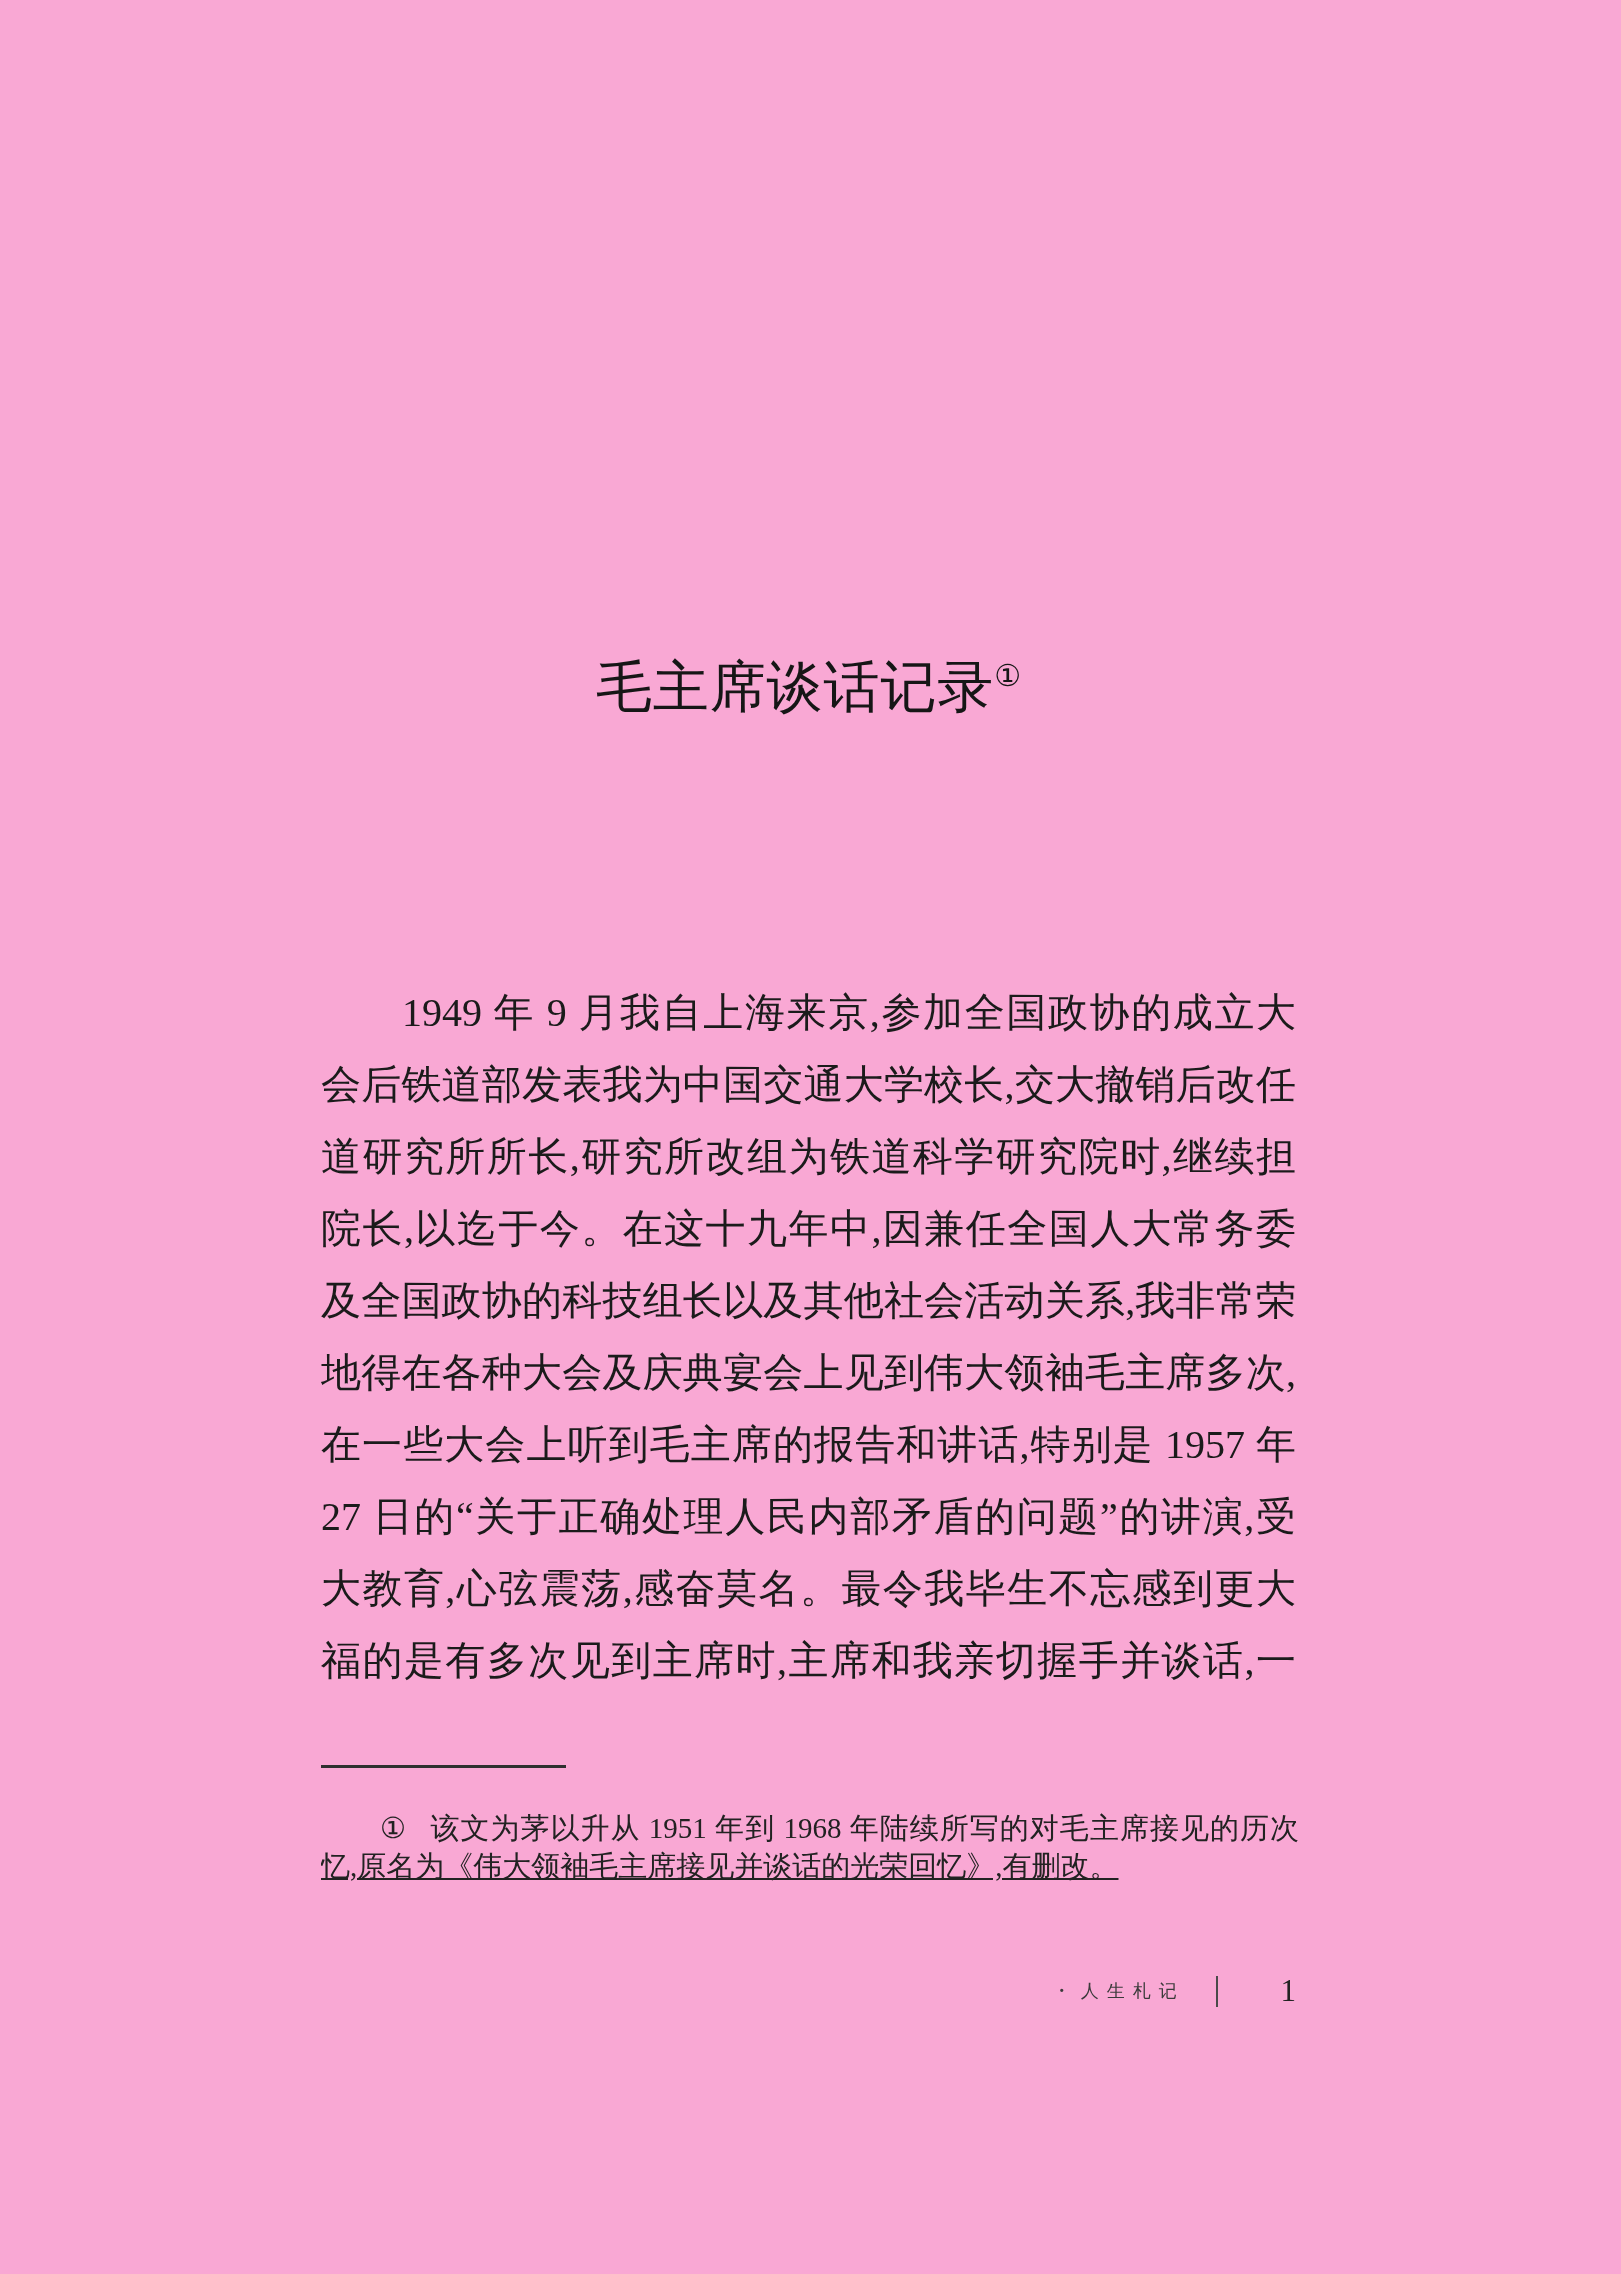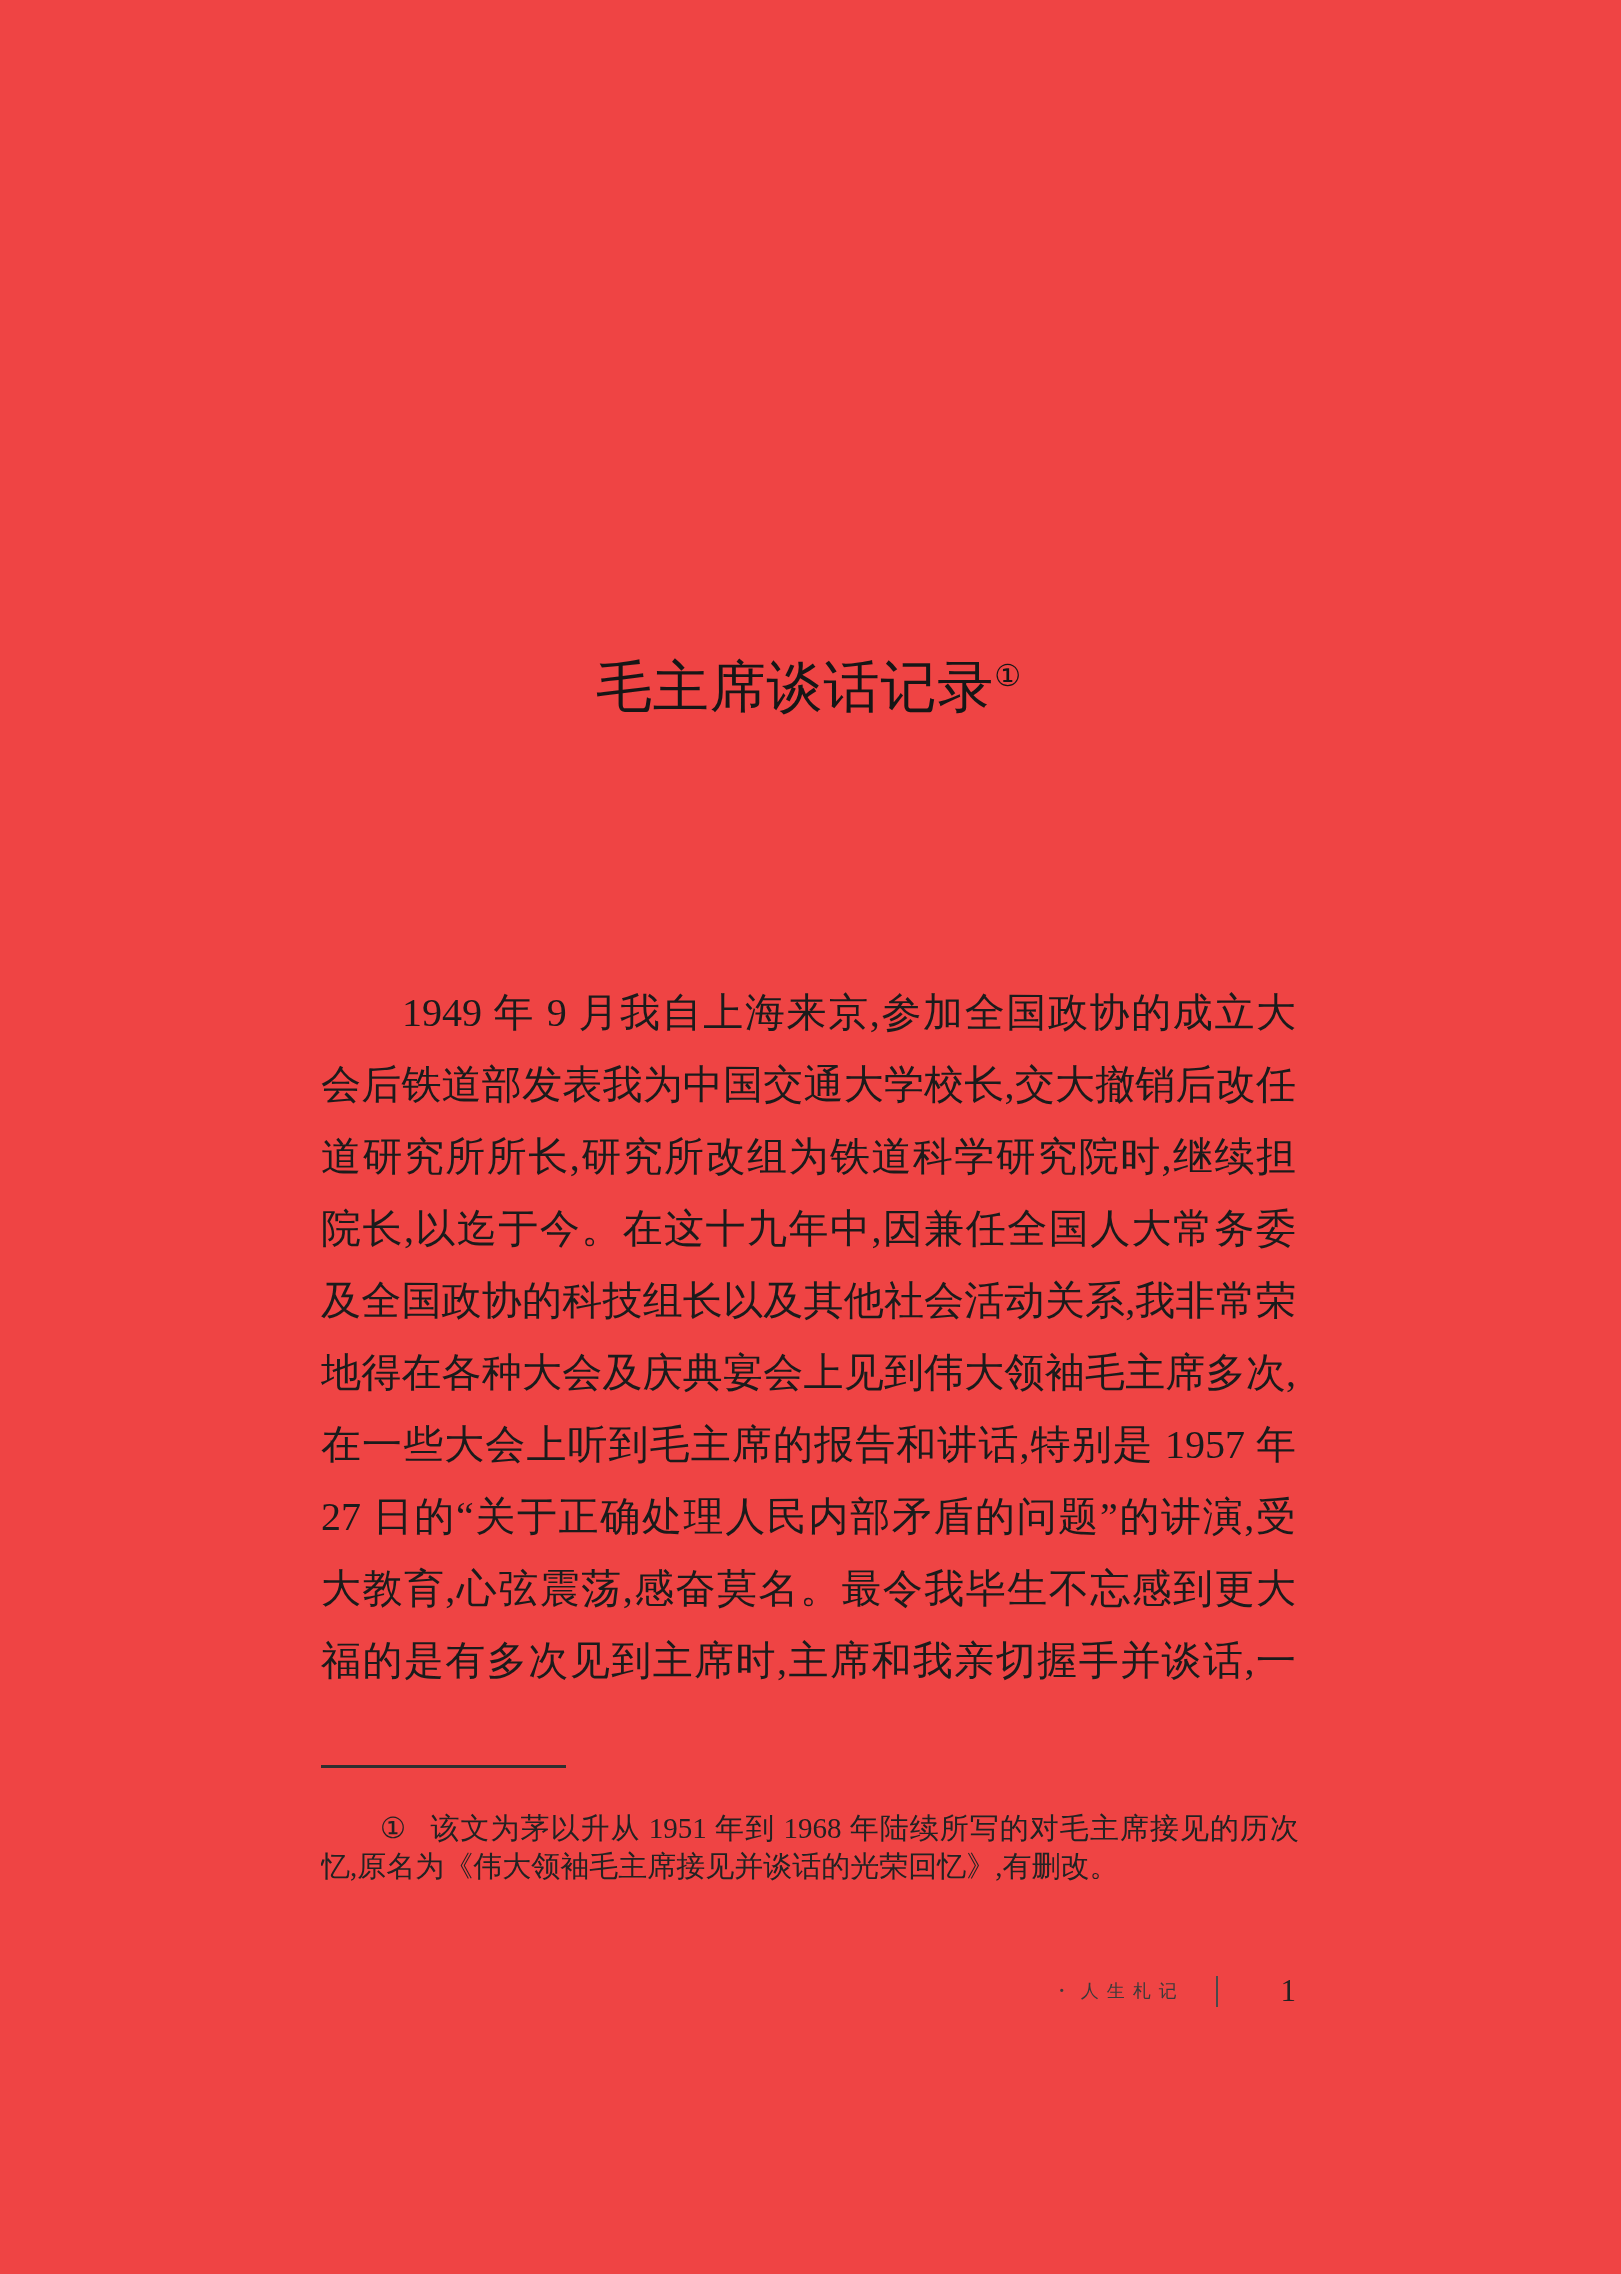--- a/index.html
+++ b/index.html
@@ -5,21 +5,21 @@
   html, body { margin: 0; padding: 0; }
   body {
     width: 1621px; height: 2275px;
     background: #ffffff;
     font-family: "Liberation Serif", "DejaVu Serif", serif;
     color: #1b1b1b;
   }
   .page {
     position: relative;
     width: 1621px; height: 2275px;
-    background: #ef4444;
+    background: #f9a8d4;
     overflow: hidden;
   }
 
   
   .title {
     position: absolute;
     top: 650px; left: 321px; width: 975px;
     margin: 0;
     font-size: 56px;
     font-weight: 400;
@@ -72,20 +72,21 @@
     text-align: justify;
     text-align-last: justify;
     height: 38px;
     overflow: hidden;
   }
   .footnote .fn-marker { margin-right: 23.4px; }
   .footnote .fn-line2 {
     text-align: left;
     height: 38px;
     overflow: hidden;
+    text-decoration: underline;
   }
 
   
   .footer {
     position: absolute;
     top: 1971px; left: 321px; width: 975px; height: 40px;
     display: flex;
     align-items: center;
     justify-content: flex-end;
     color: #3a3a3a;

